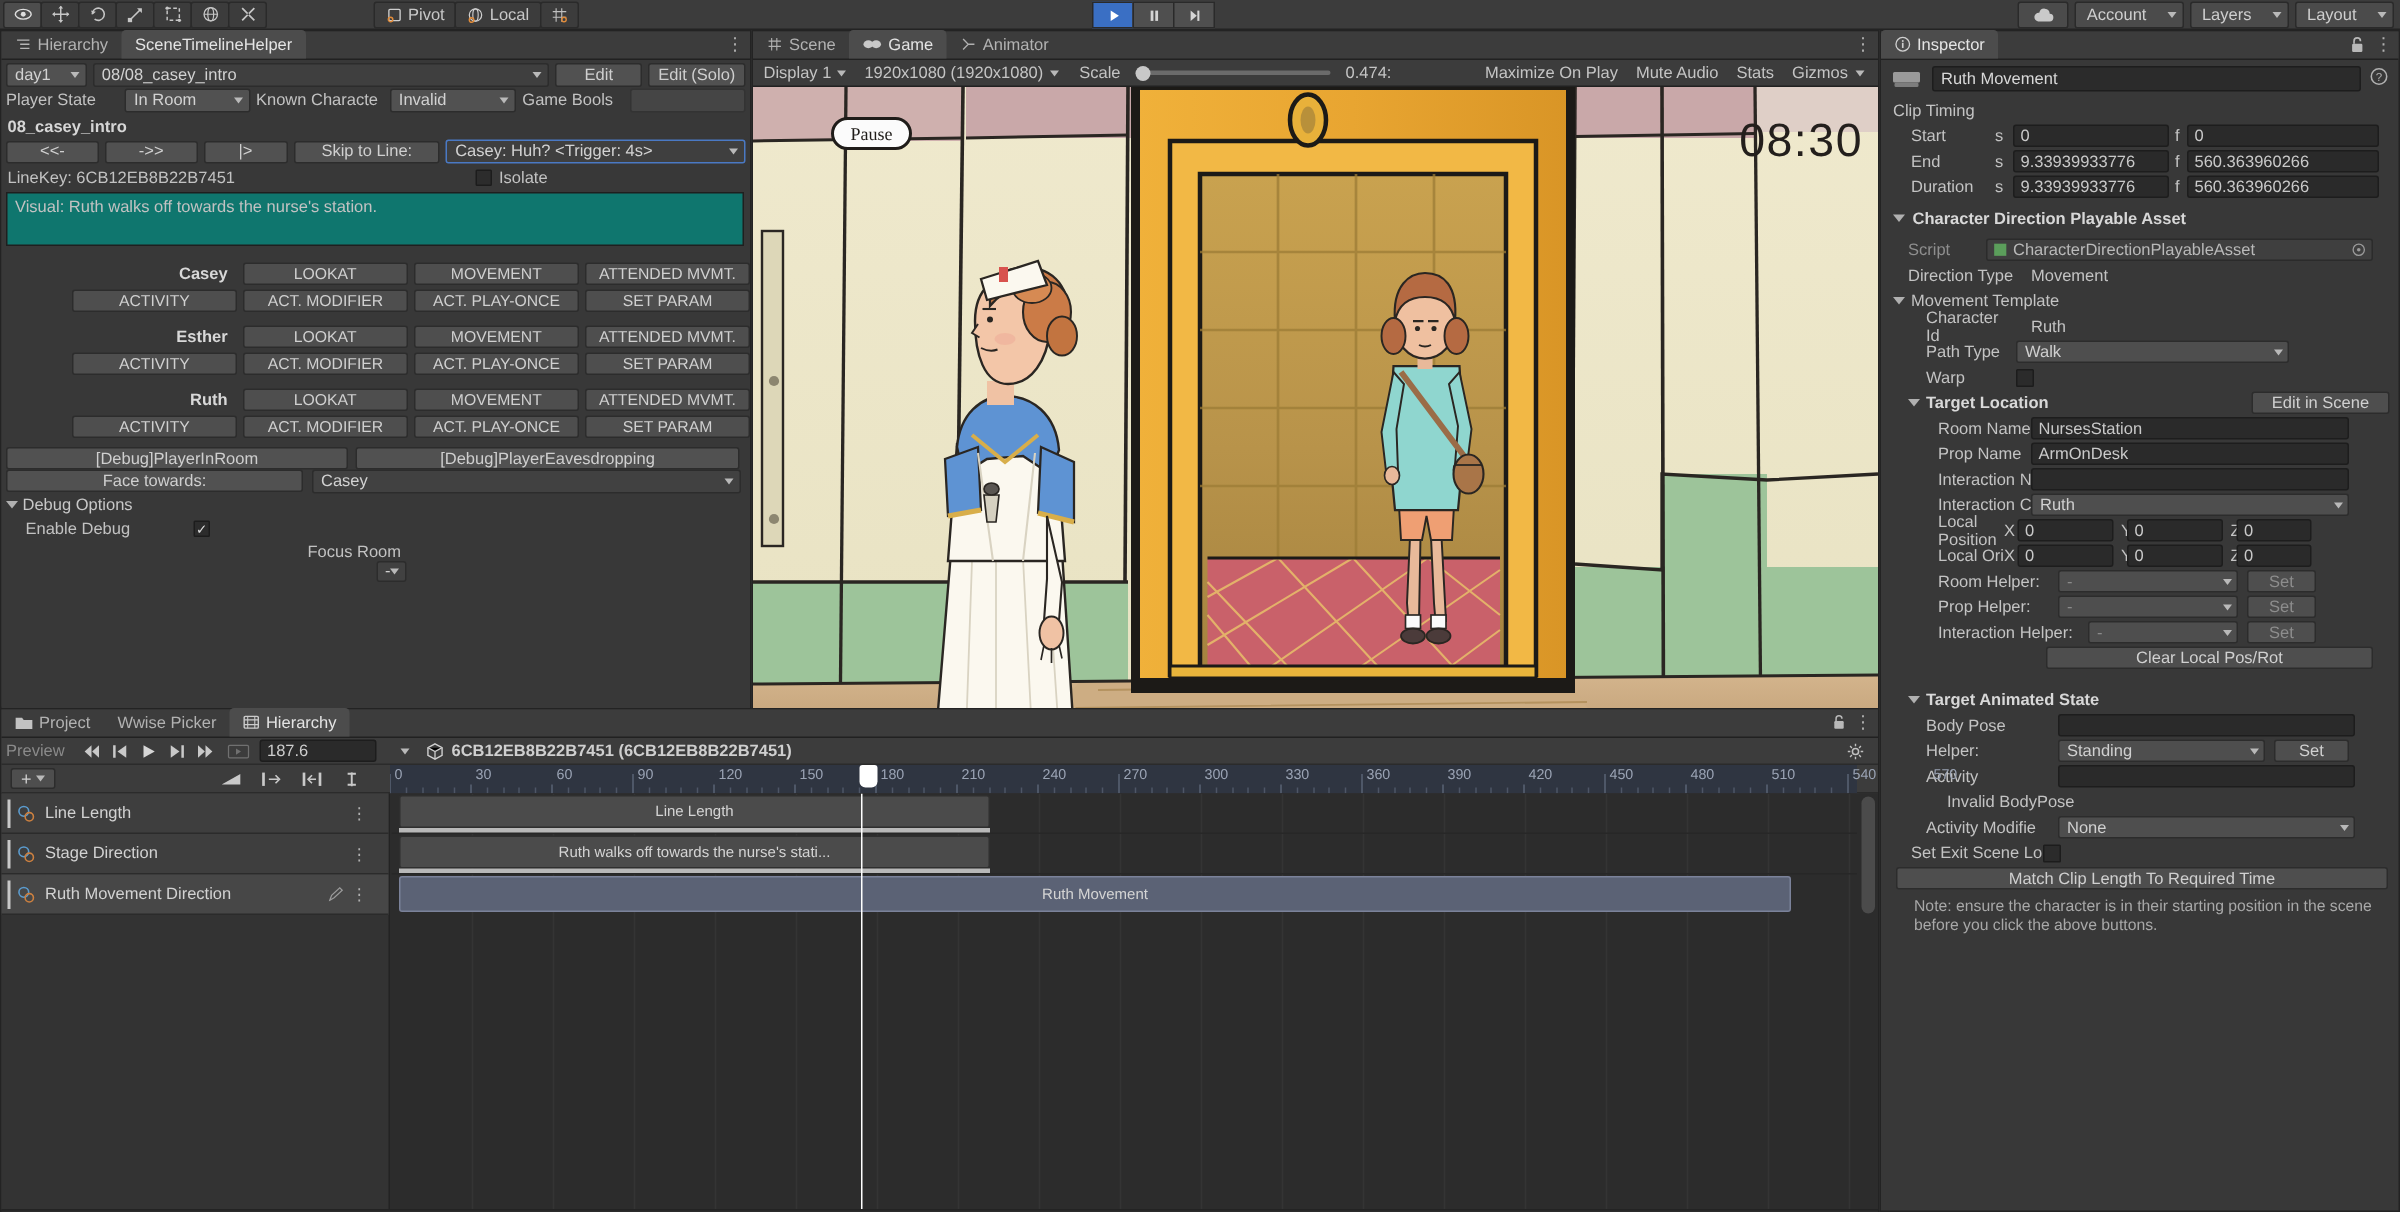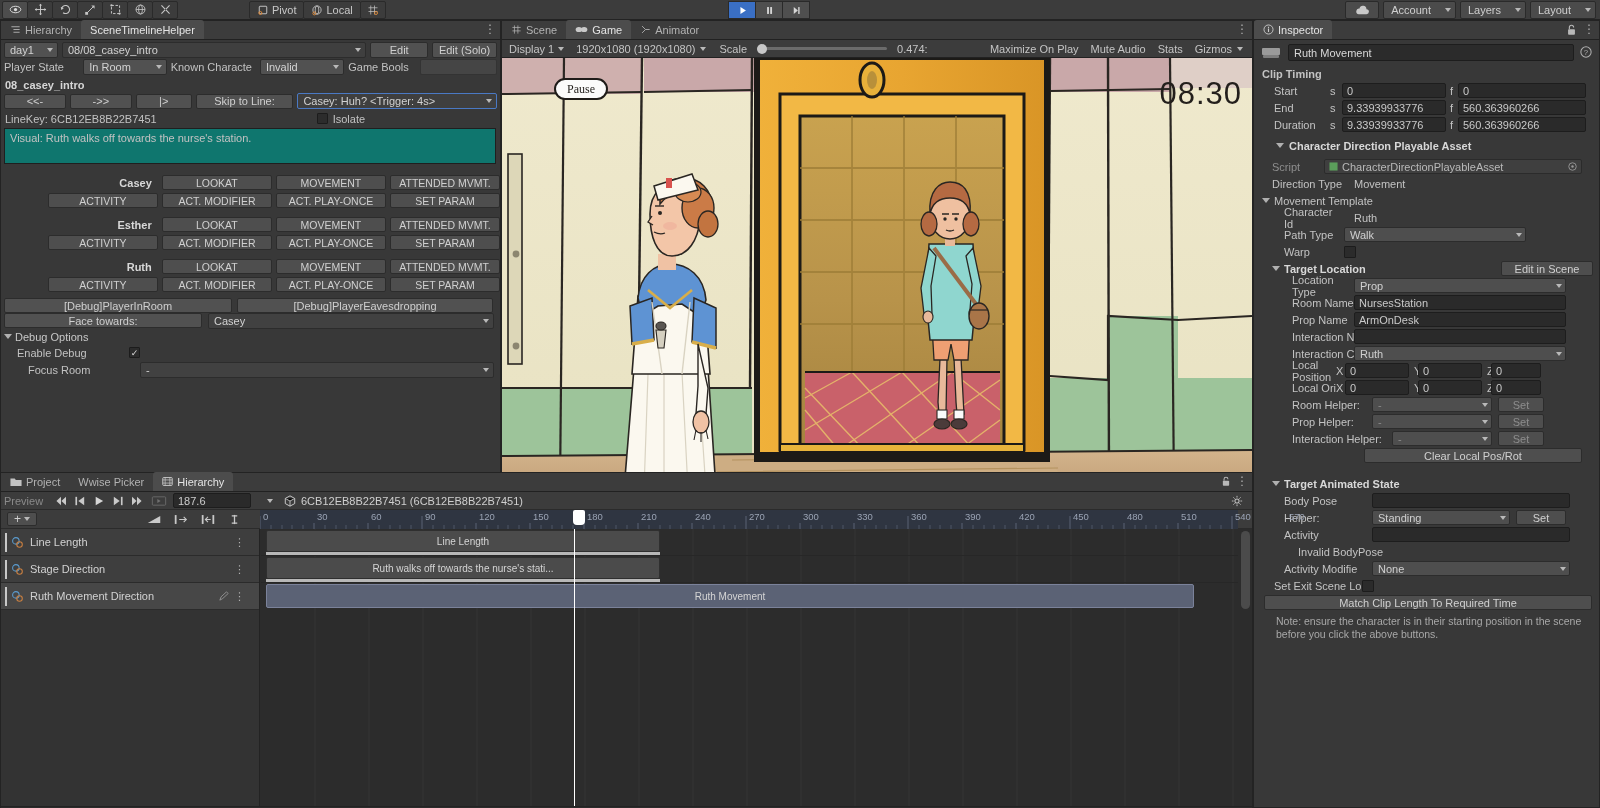--- a/index.html
+++ b/index.html
@@ -443,21 +443,21 @@
       <div class="row" style="padding:4px 4px 0 3px;">
         <div class="foldout">
           <span class="tri"></span>
           <span>Debug Options</span>
         </div>
       </div>
       <div class="row" style="padding:2px 4px 0 16px;">
         <span class="lbl" style="width:112px;">Enable Debug</span>
         <div class="chk">✓</div>
       </div>
-      <div class="row" style="padding:2px 6px 0 27px;">
+      <div class="row" style="padding:2px 6px 0 27px;flex-direction:column;">
         <span class="lbl" style="width:112px;">Focus Room</span>
         <div class="sel-dd" style="flex:1;background:#414141;">
           <span>-</span>
           <span class="caret"></span>
         </div>
       </div>
     </div>
   </div>
 
   <div class="panel" id="game">
@@ -728,21 +728,21 @@
         <span>Ruth Movement</span>
       </div>
       <div style="width:13px;">
         <svg width="12" height="12" viewBox="0 0 14 14">
             <circle cx="7" cy="7" r="6" fill="none" stroke="#b0b0b0" stroke-width="1.2"></circle>
             <text x="7" y="10.5" font-size="9" fill="#b0b0b0" text-anchor="middle" font-family="Liberation Sans">?</text>
           </svg>
       </div>
     </div>
 
-    <div class="i-row" style="margin-top:3px;font-weight:bold;">
+    <div class="i-row" style="margin-top:3px;">
       <span class="i-lbl">Clip Timing</span>
     </div>
     <div class="i-row">
       <span class="i-lbl" style="width:68px; padding-left:12px;">Start</span>
       <span class="i-lbl" style="width:12px;">s</span>
       <div class="i-field" style="width:104px;">
           <span>0</span>
         </div>
       <span class="i-lbl" style="width:12px; padding-left:4px;">f</span>
       <div class="i-field" style="width:128px;">
@@ -765,21 +765,21 @@
       <span class="i-lbl" style="width:12px;">s</span>
       <div class="i-field" style="width:104px;">
           <span>9.33939933776</span>
         </div>
       <span class="i-lbl" style="width:12px; padding-left:4px;">f</span>
       <div class="i-field" style="width:128px;">
           <span>560.363960266</span>
         </div>
     </div>
 
-    <div class="i-row" style="margin-top:4px;margin-left:14px;">
+    <div class="i-row" style="margin-top:4px;">
       <span class="tri" style="margin-right:5px;"></span>
       <span class="i-head">Character Direction Playable Asset</span>
     </div>
 
     <div class="i-row" style="margin-top:4px;">
       <span class="i-lbl dim" style="width:62px; padding-left:10px;">Script</span>
       <div class="script-field" style="width:258px;">
         <svg width="9" height="9" viewBox="0 0 10 10">
             <rect x="0.5" y="0.5" width="9" height="9" fill="#5b9e5b"></rect>
           </svg>
@@ -818,27 +818,20 @@
     </div>
 
     <div class="i-row">
       <span class="tri" style="margin-left:10px; margin-right:4px;"></span>
       <span class="i-head">Target Location</span>
       <div class="i-btn" style="width:92px; margin-left:auto; margin-right:6px;">
         <span>Edit in Scene</span>
       </div>
     </div>
 
-    <div class="i-row">
-      <span class="i-lbl" style="width:92px; padding-left:30px;">Location Type</span>
-      <div class="i-dd" style="width:212px;">
-        <span>Prop</span>
-        <span class="caret"></span>
-      </div>
-    </div>
     <div class="i-row">
       <span class="i-lbl" style="width:92px; padding-left:30px;">Room Name</span>
       <div class="i-field" style="width:212px;">
           <span>NursesStation</span>
         </div>
     </div>
     <div class="i-row">
       <span class="i-lbl" style="width:92px; padding-left:30px;">Prop Name</span>
       <div class="i-field" style="width:212px;">
           <span>ArmOnDesk</span>
@@ -1036,21 +1029,21 @@
             <rect x="1" y="1" width="16" height="10" rx="1" fill="none" stroke="#707070" stroke-width="1"></rect>
             <path d="M7 3.5l4 2.5-4 2.5z" fill="#707070"></path>
           </svg>
       </div>
       <div class="tl-time">
         <span>187.6</span>
       </div>
       <div class="tl-ctl" style="margin-left:8px;">
         <span class="caret"></span>
       </div>
-      <div class="tl-breadcrumb" style="margin-left:4px;">
+      <div class="tl-breadcrumb" style="margin-left:4px;font-weight:bold;">
         <svg width="12" height="12" viewBox="0 0 14 14">
             <path d="M7 1l5.5 3v6L7 13 1.5 10V4z" fill="none" stroke="#cfcfcf" stroke-width="1.1"></path>
             <path d="M1.5 4L7 7l5.5-3M7 7v6" stroke="#cfcfcf" stroke-width="1"></path>
           </svg>
         <span>6CB12EB8B22B7451 (6CB12EB8B22B7451)</span>
       </div>
       <div style="margin-left:auto; display:flex; gap:8px; padding-right:4px;">
         <div class="tl-ctl">
           <svg width="12" height="12" viewBox="0 0 14 14">
               <circle cx="7" cy="7" r="2.4" fill="none" stroke="#c0c0c0" stroke-width="1.2"></circle>

